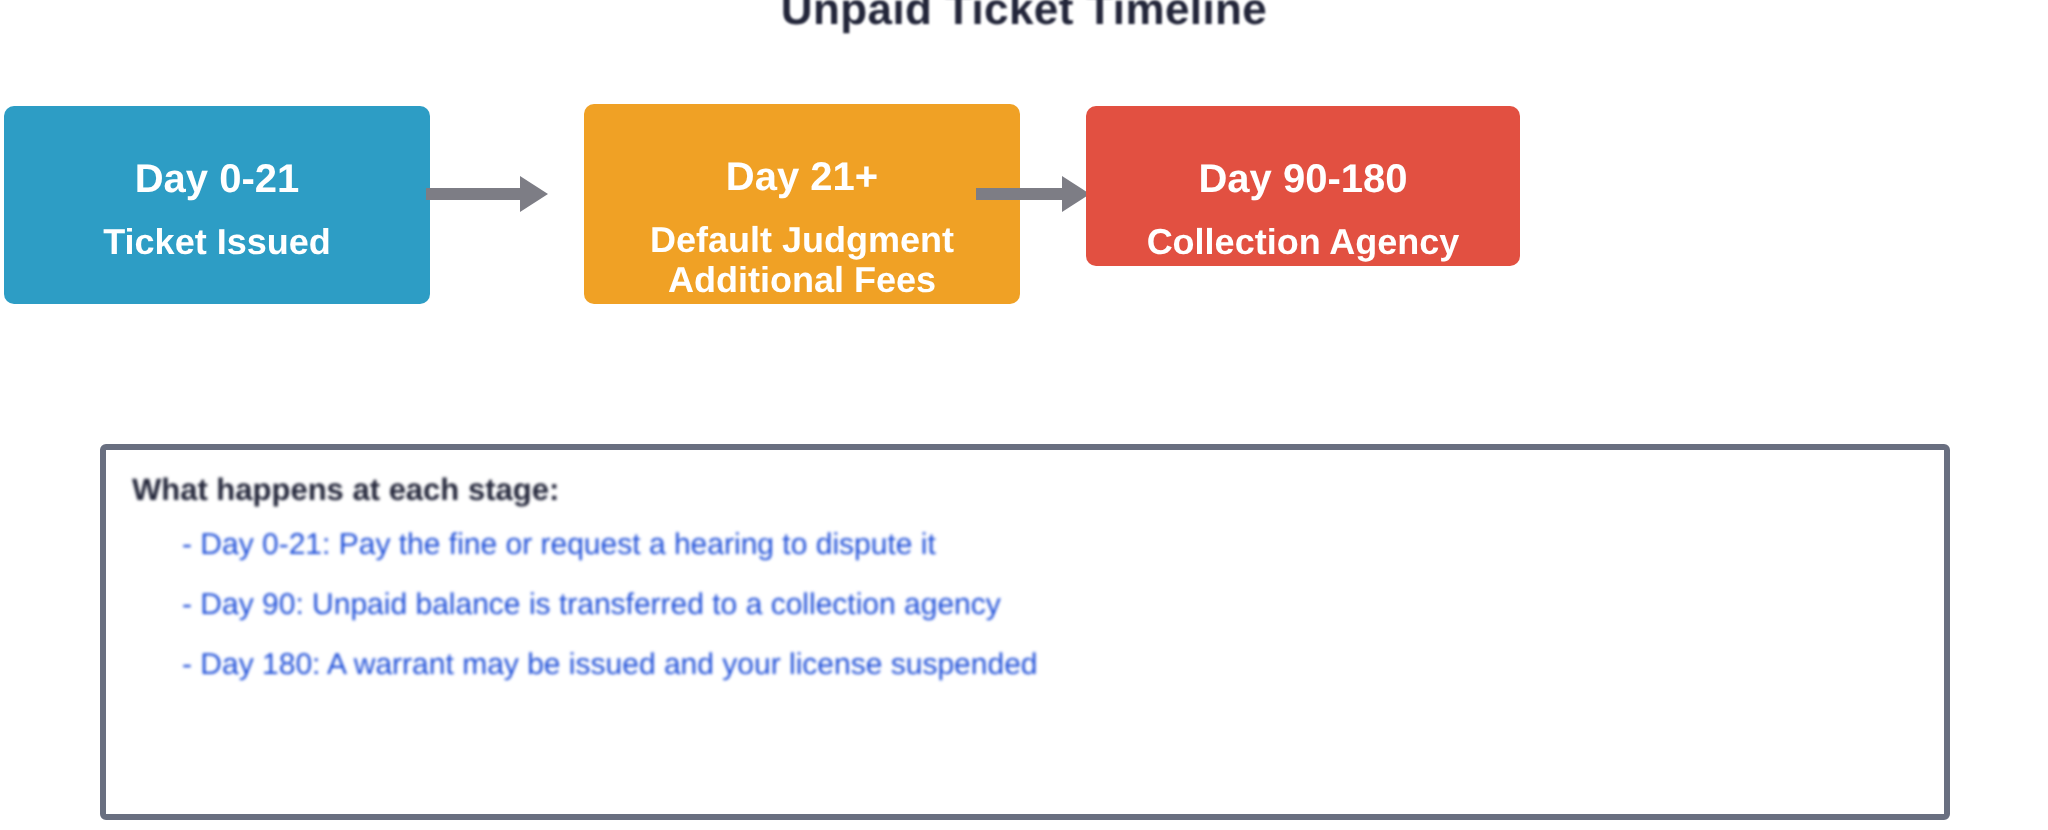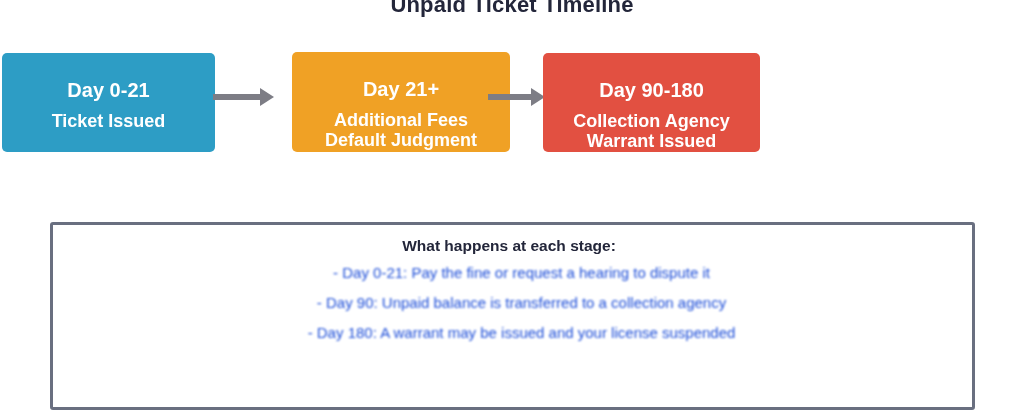--- a/index.html
+++ b/index.html
@@ -31,21 +31,21 @@
     position: absolute;
     border-radius: 5px;
     color: #ffffff;
     text-align: center;
     box-sizing: border-box;
     padding-top: 26px;
     filter: blur(0.25px);
   }
   .stage--blue   { left: 2px;   top: 53px; width: 213px; height: 99px;  background: #2d9dc5; }
   .stage--orange { left: 272px; top: 52px; width: 218px; height: 100px; background: #f0a125; margin-left: 20px; }
-  .stage--red    { left: 543px; top: 53px; width: 217px; height: 99px;  background: #e25041; }
+  .stage--red    { left: 543px; top: 53px; width: 217px; height: 80px;  background: #e25041; }
   .stage-heading {
     font-size: 20px;
     font-weight: bold;
     margin-bottom: 10px;
   }
   .stage-line {
     font-size: 18px;
     line-height: 19.5px;
     font-weight: 700;
   }
@@ -82,21 +82,20 @@
     position: absolute;
     left: 50px;
     top: 222px;
     width: 925px;
     height: 188px;
     border: 3px solid #696f80;
     border-radius: 3px;
     box-sizing: border-box;
     padding: 12px 20px 0 13px;
     color: #23263a;
-    text-align: center;
   }
   .panel-heading {
     font-size: 15.5px;
     font-weight: bold;
     color: #23263a;
     filter: blur(0.7px);
   }
   .panel-bullets {
     margin: 3px 0 0 25px;
     filter: blur(0.8px);
@@ -120,22 +119,22 @@
     <div class="stage-line">Ticket Issued</div>
   </div>
 
   <div class="arrow arrow--1">
     <div class="arrow-bar"></div>
     <div class="arrow-head"></div>
   </div>
 
   <div class="stage stage--orange">
     <div class="stage-heading">Day 21+</div>
+    <div class="stage-line">Default Judgment</div>
     <div class="stage-line">Additional Fees</div>
-    <div class="stage-line">Default Judgment</div>
   </div>
 
   <div class="arrow arrow--2">
     <div class="arrow-bar"></div>
     <div class="arrow-head"></div>
   </div>
 
   <div class="stage stage--red">
     <div class="stage-heading">Day 90-180</div>
     <div class="stage-line">Collection Agency</div>

